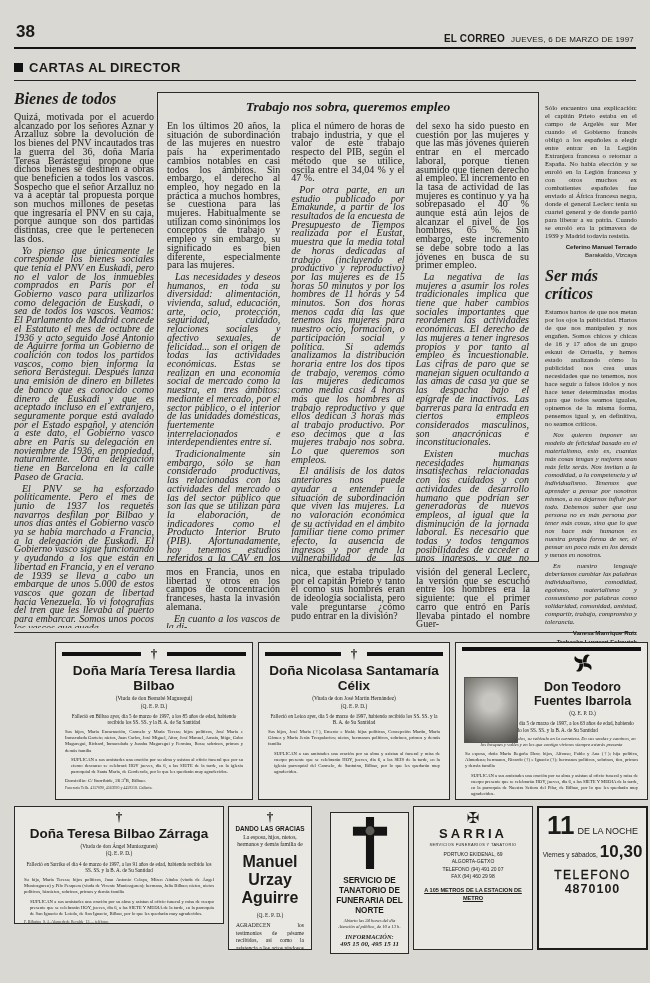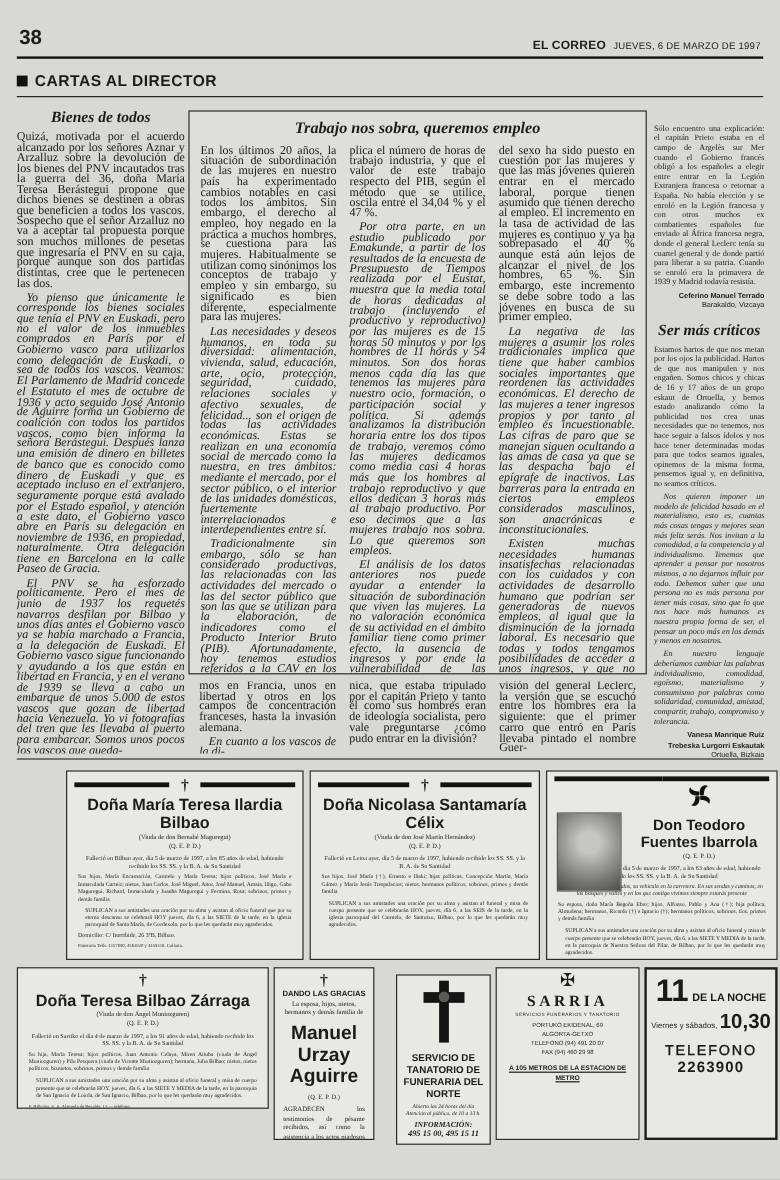--- a/index.html
+++ b/index.html
@@ -12,21 +12,21 @@
   .masthead{position:absolute;right:16px;top:33px;font-family:"Liberation Sans",sans-serif;
             font-size:8px;letter-spacing:.2px;}
   .masthead b{font-size:10px;margin-right:6px;}
   .rule-a{position:absolute;left:14px;right:14px;top:47px;height:2px;background:#141414;}
   .section-head{position:absolute;left:14px;top:60px;display:flex;align-items:center;gap:6px;}
   .section-sq{width:9px;height:9px;background:#111;}
   .section-ttl{font-family:"Liberation Sans",sans-serif;font-weight:bold;font-size:13px;letter-spacing:.4px;}
   .rule-b{position:absolute;left:14px;right:14px;top:80px;height:1px;background:#222;}
 
   
-  .ltr-title{font-style:italic;font-weight:bold;font-size:13px;margin:0 0 5px 0;text-align:center;}
+  .ltr-title{font-style:italic;font-weight:bold;font-size:16px;margin:0 0 5px 0;}
   p.body{font-size:10px;line-height:8.7px;text-align:justify;margin:0;}
   p.body + p.body{text-indent:8px;margin-top:3px;font-style:italic;}
   .col-left{position:absolute;left:14px;top:90px;width:140px;height:538px;overflow:hidden;}
   .col-right{position:absolute;left:545px;top:104px;width:92px;height:540px;overflow:hidden;}
   .col-right p.body{font-size:6.8px;line-height:8px;}
   .col-right .ltr-title{margin-top:8px;}
   .sig{text-align:right;font-family:"Liberation Sans",sans-serif;font-weight:bold;
        font-size:6.1px;line-height:1.35;margin-top:3px;}
   .sig .loc{font-weight:normal;}
 
@@ -69,33 +69,33 @@
   
   .tanat{text-align:center;}
   .tanat .ttl{font-family:"Liberation Sans",sans-serif;font-weight:bold;font-size:8.2px;line-height:1.2;margin:3px 4px;}
   .tanat .ln{font-size:4.6px;font-style:italic;margin:1px 4px;}
   .tanat .info{font-size:6.4px;font-weight:bold;font-style:italic;margin-top:4px;}
   .tanat .phones{font-size:7px;font-weight:bold;font-style:italic;}
 
   
   .sarria{text-align:center;font-family:"Liberation Sans",sans-serif;}
   .sarria .logo{font-size:15px;line-height:1;margin-top:3px;}
-  .sarria .nm{font-family:Liberation Serif, serif;font-weight:bold;font-size:13px;letter-spacing:3px;margin-top:1px;}
+  .sarria .nm{font-family:Liberation Sans, sans-serif;font-weight:bold;font-size:13px;letter-spacing:3px;margin-top:1px;}
   .sarria .sb{font-size:3.9px;letter-spacing:.4px;margin-top:1px;}
   .sarria .main{font-weight:bold;font-size:11px;line-height:1.15;margin:6px 4px;
                 -webkit-text-stroke:.4px #111;color:#e9e8e2;text-shadow:0 0 1px #111;}
   .sarria .ad{font-size:5px;line-height:1.45;margin-top:4px;}
   .sarria .metro{font-size:5.6px;font-weight:bold;text-decoration:underline;margin-top:7px;line-height:1.4;}
 
   
   .ultima{border:2px solid #1c1c1c;text-align:center;font-family:"Liberation Sans",sans-serif;background:#e9e8e2;}
   .ultima .l1{font-size:12.5px;line-height:1.25;letter-spacing:.3px;margin-top:6px;}
   .ultima .row11{display:flex;align-items:baseline;justify-content:center;gap:3px;margin-top:6px;}
   .ultima .big11{font-size:26px;font-weight:bold;line-height:.9;}
-  .ultima .noche{font-size:9px;font-weight:bold;}
+  .ultima .noche{font-size:9px;font-weight:normal;}
   .ultima .rowvs{display:flex;align-items:baseline;justify-content:center;gap:2px;margin-top:5px;}
   .ultima .vs{font-size:6.5px;}
   .ultima .t1030{font-size:17px;font-weight:bold;}
   .ultima .tel{font-size:12px;letter-spacing:1.5px;margin-top:6px;color:#1c1c1c;
                -webkit-text-stroke:.3px #111;}
   .ultima .telnum{font-size:12.5px;letter-spacing:1px;font-weight:bold;}
 </style>
 </head>
 <body>
 
@@ -289,16 +289,16 @@
   <div class="ultima" style="position:absolute;left:537px;top:806px;width:111px;height:144px;box-sizing:border-box;">
     <div class="row11">
       <span class="big11">11</span>
       <span class="noche">DE LA NOCHE</span>
     </div>
     <div class="rowvs">
       <span class="vs">Viernes y sábados,</span>
       <span class="t1030">10,30</span>
     </div>
     <div class="tel">TELEFONO</div>
-    <div class="telnum">2263900</div>
+    <div class="telnum">4870100</div>
   </div>
 
 </div>
 
 </body></html>

